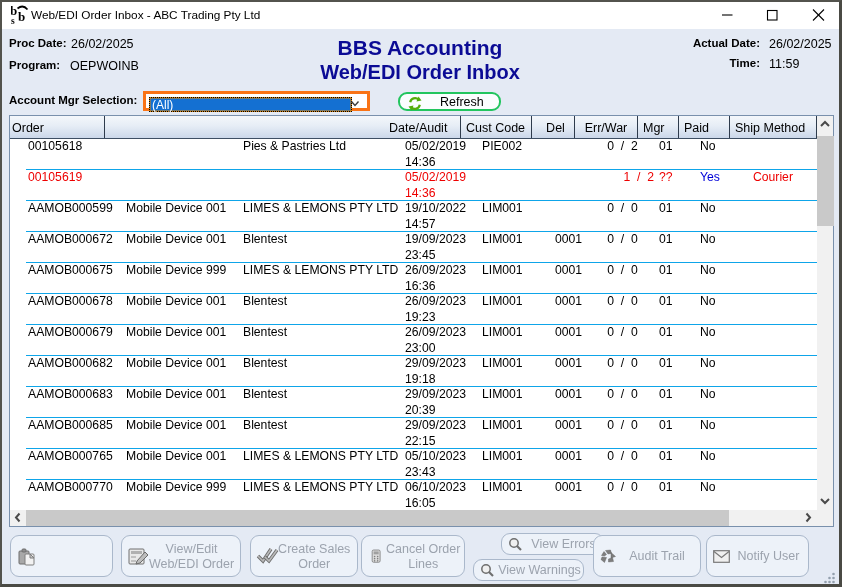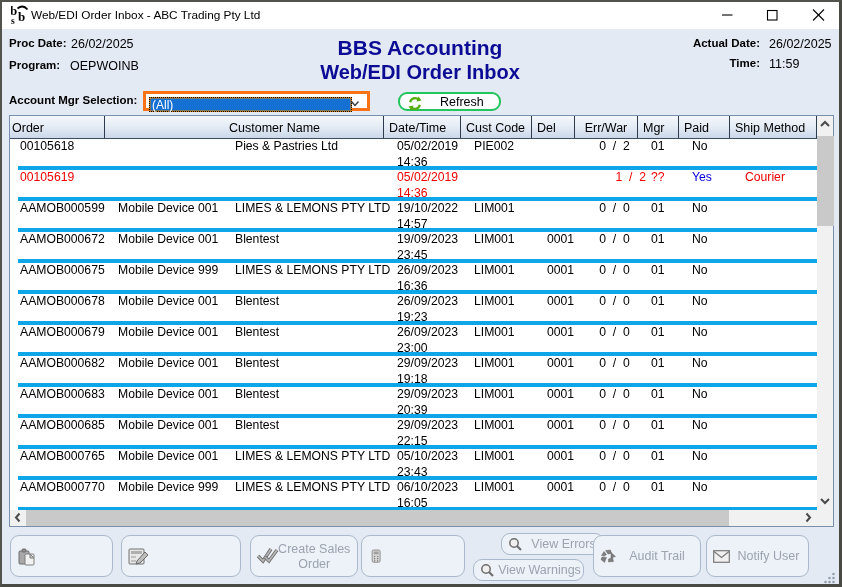--- a/index.html
+++ b/index.html
@@ -13,21 +13,21 @@
   .bigtitle { position:absolute; color:#0B0B95; font-weight:bold; text-align:center; }
   #combo { position:absolute; left:143px; top:91px; width:227px; height:20px; background:#fff; border:3px solid #f97316; }
   #combosel { position:absolute; left:3px; top:3px; width:203px; height:15px; background:#1470D2; outline:1.5px dotted #000; outline-offset:-1.5px; box-shadow:inset 0 0 0 1.5px #D8820C; }
   #combosel span { position:absolute; left:3px; top:1px; color:#fff; font-size:12px; }
   #refreshbtn { position:absolute; left:378px; top:92px; width:103px; height:19px; background:#FBFDFE; border:2px solid #22c55e; border-radius:9px;margin-left:20px; }
   #grid { position:absolute; left:9px; top:114.5px; width:825px; height:412.5px; background:#fff; border:1px solid #7990AC; }
   #ghead { position:absolute; left:0; top:0; width:807px; height:23.5px;
     background:linear-gradient(#F4F7FB 0%, #E6EDF6 45%, #CBD7E9 100%);
     border-bottom:1.5px solid #3D4E63; }
   .hcell { position:absolute; top:0; height:22px; border-right:1px solid #2E3B4C; font-size:12.5px; padding-top:5.5px; white-space:nowrap; overflow:hidden; }
-  .row { position:absolute; left:8px; width:807px; height:31px; border-bottom:4px solid #0ea5e9; background:#fff;text-decoration:underline; }
+  .row { position:absolute; left:16px; width:807px; height:31px; border-bottom:1px solid #0ea5e9; background:#fff;text-decoration:underline; }
   .c { position:absolute; top:0; font-size:12.2px; white-space:nowrap; line-height:15.5px; }
   .red { color:#EE0000; }
   .blue { color:#0000D8; }
   .bbtn { position:absolute; background:#EDF2F9; border:1px solid #AAB8CB; border-radius:9px; color:#9CA3AE; font-size:12.5px; }
   .btxt { position:absolute; left:22px; right:1px; text-align:center; line-height:15px; white-space:nowrap; }
   .btxt1 { position:absolute; left:24px; right:2px; text-align:center; white-space:nowrap; }
 </style>
 </head>
 <body>
   <div id="titlebar">
@@ -74,24 +74,23 @@
       </g>
       <path d="M11.5 0.5 L14.5 4.5 L9.5 5.5 Z" fill="#55AC0B"></path>
       <path d="M4.5 14.5 L1.5 10.5 L6.5 9.5 Z" fill="#55AC0B"></path>
     </svg>
     <div style="position:absolute;left:40px;top:0;height:17px;line-height:17px;font-size:12.5px;">Refresh</div>
   </div>
 
   <div id="grid">
 <div id="ghead">
 <div class="hcell" style="left:-1px;width:96px;padding-left:3px;">Order</div>
-<div class="hcell" style="left:214px;width:160px;padding-left:5px;">Customer Name</div>
-<div class="hcell" style="left:374px;width:77px;padding-left:5px;">Date/Time</div>
+<div class="hcell" style="left:374px;width:77px;padding-left:5px;">Date/Audit</div>
 <div class="hcell" style="left:451px;width:71px;padding-left:5px;">Cust Code</div>
-<div class="hcell" style="left:522px;width:43px;padding-left:5px;">Del</div>
+<div class="hcell" style="left:522px;width:43px;padding-left:5px;text-align:center;">Del</div>
 <div class="hcell" style="left:565px;width:63px;text-align:center;">Err/War</div>
 <div class="hcell" style="left:628px;width:41px;padding-left:5px;">Mgr</div>
 <div class="hcell" style="left:669px;width:51px;padding-left:5px;">Paid</div>
 <div class="hcell" style="left:720px;width:87px;padding-left:5px;">Ship Method</div>
 </div>
 <div class="row" style="top:23.5px;">
 <div class="c" style="left:2px;">00105618</div>
 <div class="c" style="left:217px;">Pies &amp; Pastries Ltd</div>
 <div class="c" style="left:379px;">05/02/2019<br>14:36</div>
 <div class="c" style="left:456px;">PIE002</div>
@@ -247,20 +246,21 @@
     </svg>
   </div>
   <div class="bbtn" style="left:121px; top:534.5px; width:120px; height:42px;">
     <svg style="position:absolute;left:6px;top:11px" width="22" height="20" viewBox="0 0 22 20">
       <rect x="1" y="2" width="15" height="15" rx="1" fill="#E8E8E8" stroke="#707070"></rect>
       <rect x="3" y="4" width="11" height="3" fill="#B0B0B0"></rect>
       <rect x="3" y="9" width="5" height="2" fill="#C0C0C0"></rect>
       <rect x="3" y="13" width="5" height="2" fill="#C0C0C0"></rect>
       <path d="M9 14 L17 5 L20 8 L12 16 L8 17 Z" fill="#BDBDBD" stroke="#6A6A6A"></path>
     </svg>
+    <div class="btxt" style="top:6px;">View/Edit<br>Web/EDI Order</div>
   </div>
   <div class="bbtn" style="left:250px; top:534.5px; width:107.5px; height:42px;">
     <svg style="position:absolute;left:5px;top:10px" width="24" height="20" viewBox="0 0 24 20">
       <path d="M2 10 L7 15 L15 3" fill="none" stroke="#6E6E6E" stroke-width="3.4"></path>
       <path d="M2 10 L7 15 L15 3" fill="none" stroke="#B9B9B9" stroke-width="1.6"></path>
       <path d="M9 11 L13 15 L21 4" fill="none" stroke="#6E6E6E" stroke-width="3.4"></path>
       <path d="M9 11 L13 15 L21 4" fill="none" stroke="#B9B9B9" stroke-width="1.6"></path>
     </svg>
     <div class="btxt" style="top:6px;">Create Sales<br>Order</div>
   </div>
@@ -268,20 +268,21 @@
     <svg style="position:absolute;left:8px;top:12px" width="13" height="17" viewBox="0 0 18 20">
       <rect x="3" y="1" width="11" height="17" rx="2" fill="#DCDCDC" stroke="#6E6E6E"></rect>
       <rect x="5" y="3" width="7" height="4" fill="#A0A0A0"></rect>
       <circle cx="6.4" cy="10" r="1.1" fill="#808080"></circle>
       <circle cx="10.6" cy="10" r="1.1" fill="#808080"></circle>
       <circle cx="6.4" cy="13" r="1.1" fill="#808080"></circle>
       <circle cx="10.6" cy="13" r="1.1" fill="#808080"></circle>
       <circle cx="6.4" cy="16" r="1.1" fill="#808080"></circle>
       <circle cx="10.6" cy="16" r="1.1" fill="#808080"></circle>
     </svg>
+    <div class="btxt" style="top:6px;">Cancel Order<br>Lines</div>
   </div>
   <div class="bbtn" style="left:473px; top:533px; width:103px; height:21.5px;margin-left:28px;">
     <svg style="position:absolute;left:5px;top:2.5px" width="17" height="15" viewBox="0 0 17 15">
       <circle cx="7" cy="6" r="4.2" fill="#EFEFEF" stroke="#6E6E6E" stroke-width="1.5"></circle>
       <line x1="10" y1="9" x2="14" y2="13" stroke="#6E6E6E" stroke-width="2.2"></line>
     </svg>
     <div class="btxt1" style="top:2.5px;">View Errors</div>
   </div>
   <div class="bbtn" style="left:473px; top:559px; width:111px; height:22px;">
     <svg style="position:absolute;left:5px;top:3px" width="17" height="15" viewBox="0 0 17 15">

